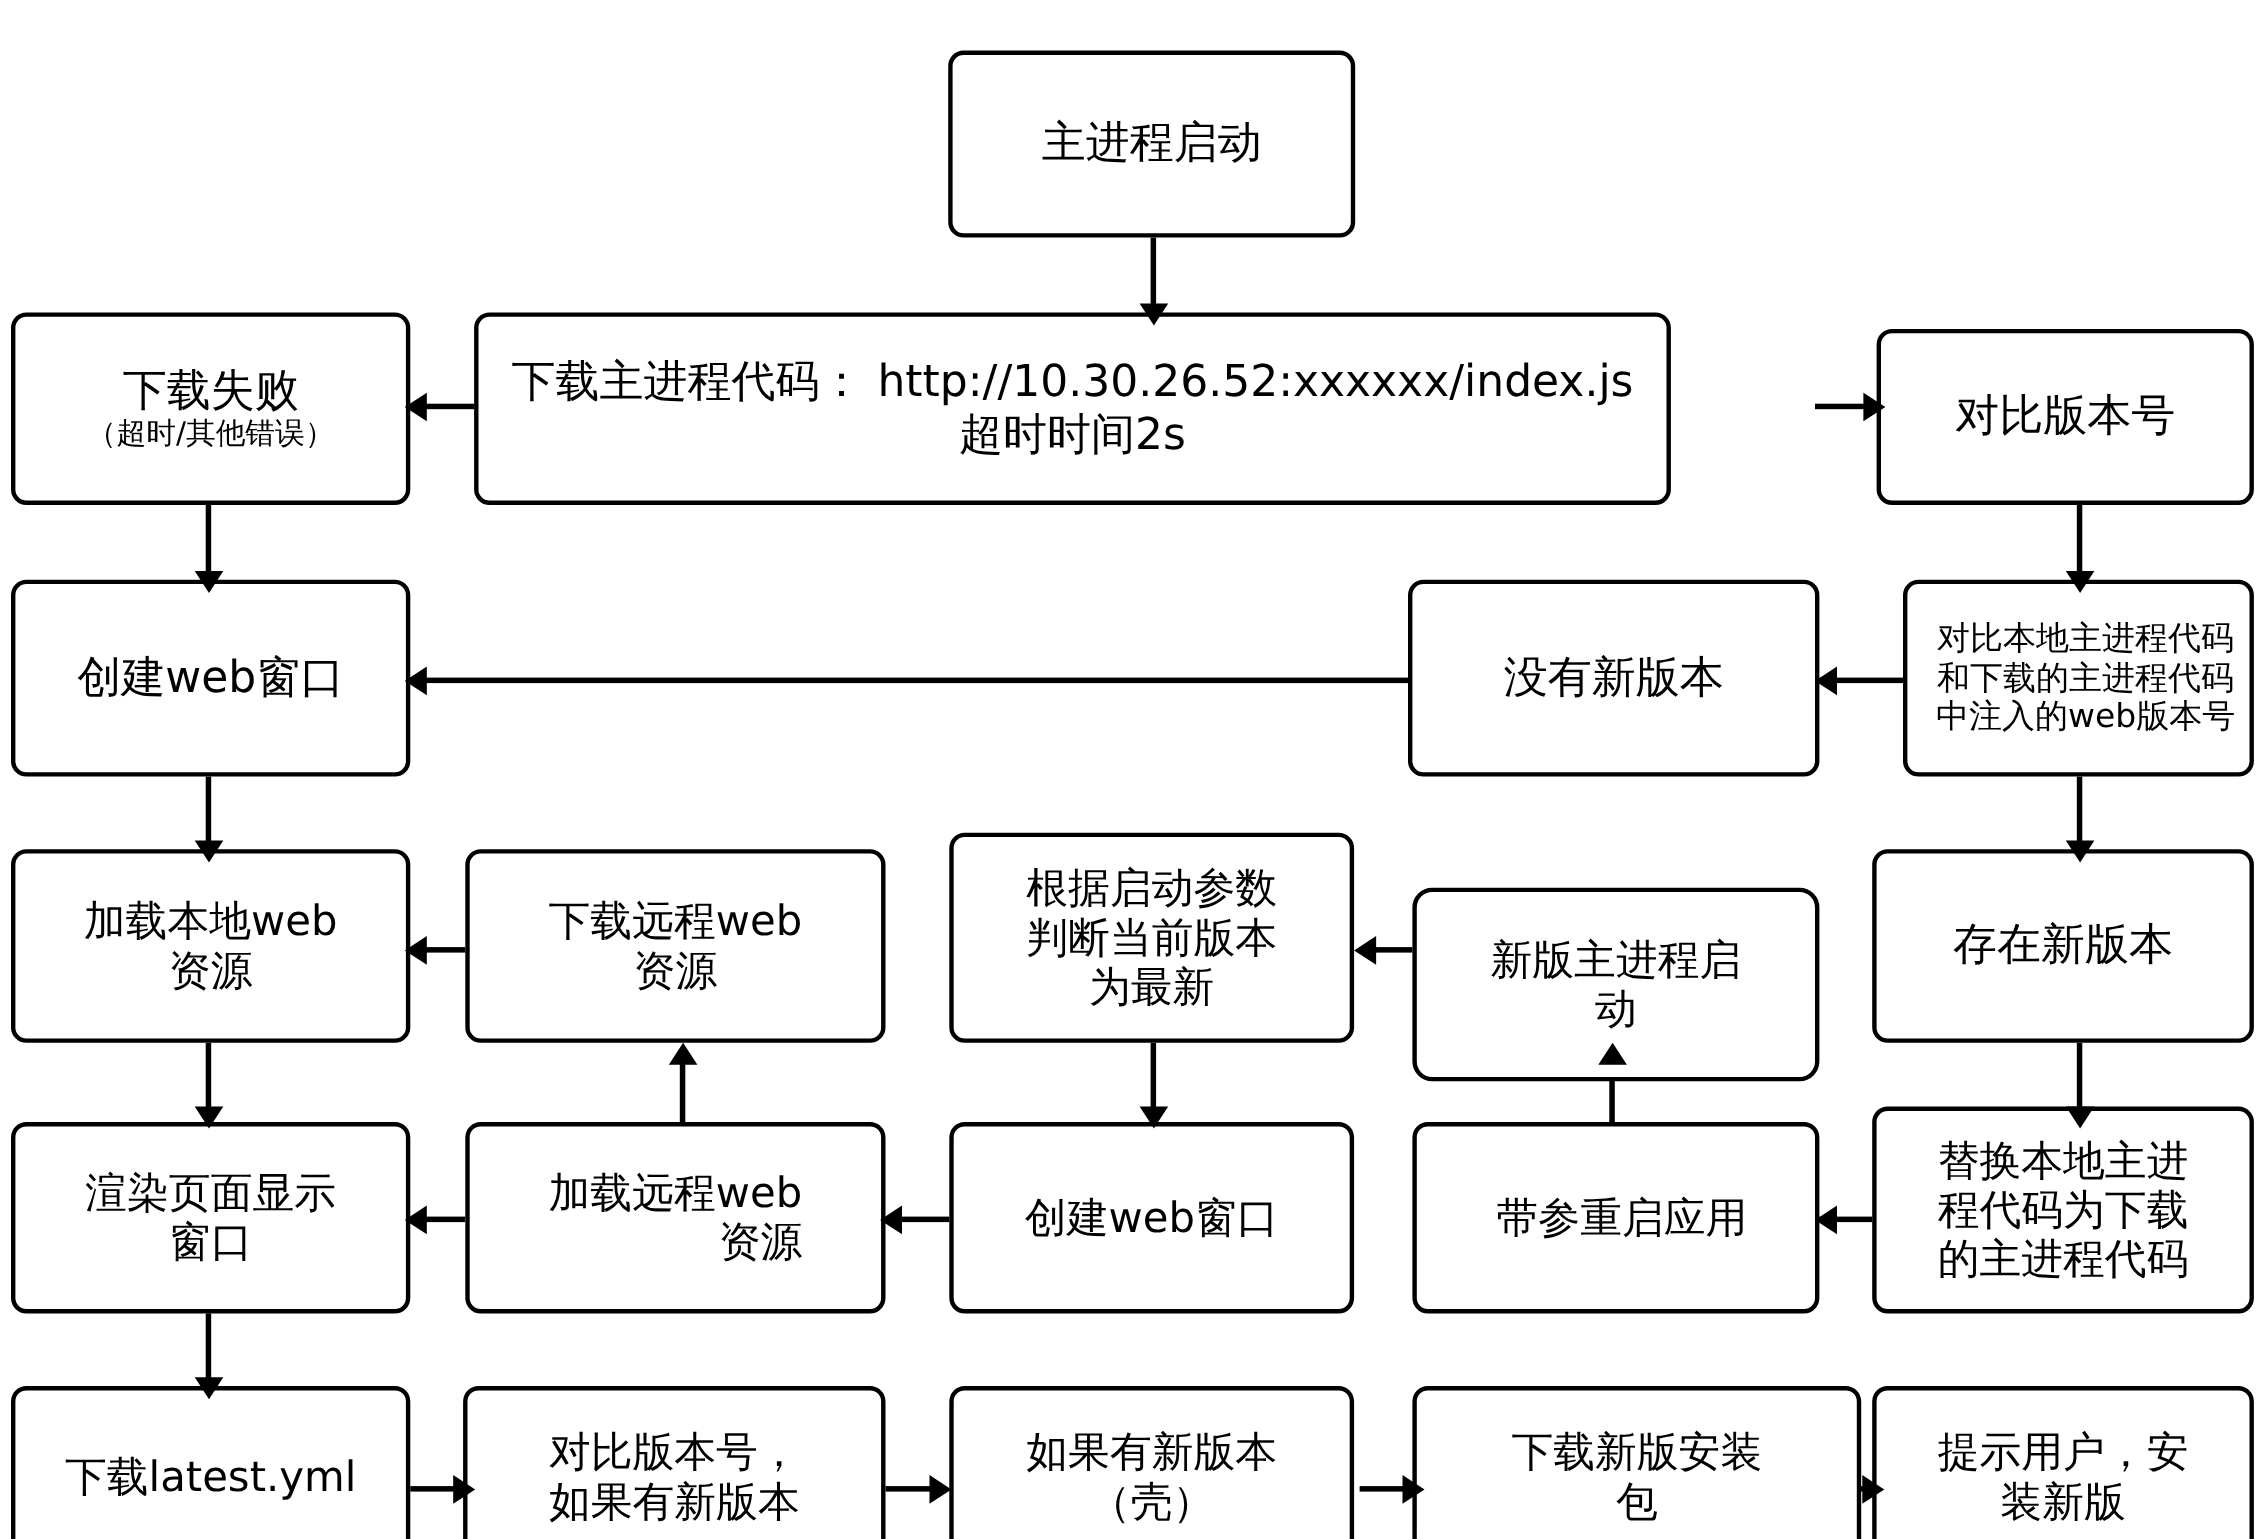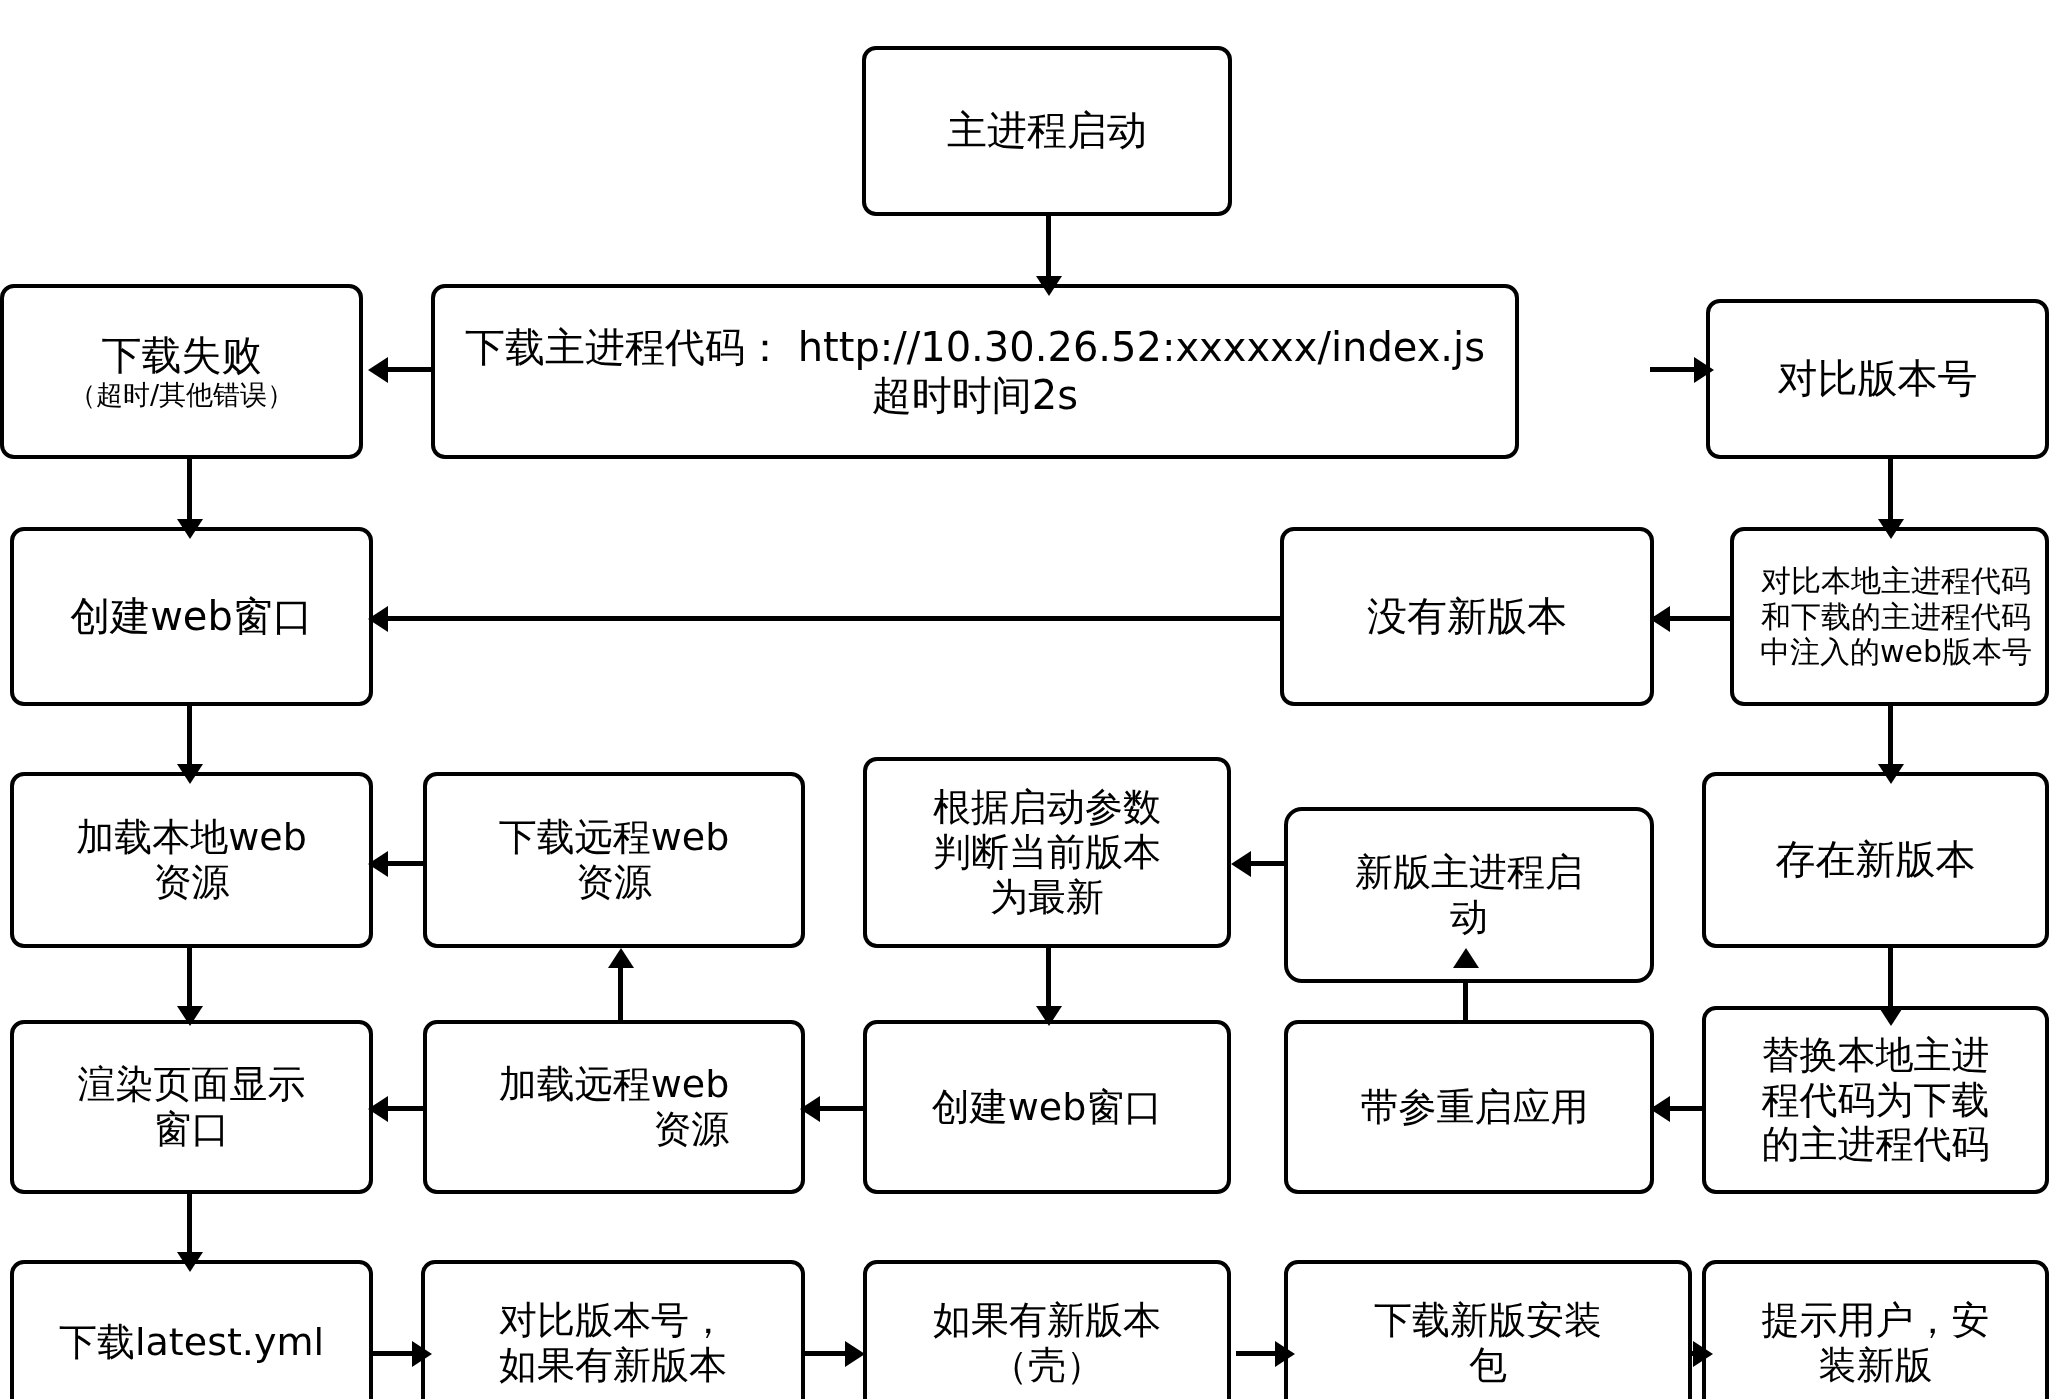--- a/index.html
+++ b/index.html
@@ -150,21 +150,21 @@
   <div class="arrow a-right" style="left:1275px; top:1305px;"></div>
 
   <div class="edge h" style="left:1654px; top:1315px; width:48px;"></div>
   <div class="arrow a-right" style="left:1693px; top:1305px;"></div>
 
   <div class="node f40" style="left:862px; top:10px; width:370px; height:170px;">主进程启动</div>
 
   <div class="node f40" style="left:431px; top:248px; width:1088px; height:175px;">下载主进程代码： http://10.30.26.52:xxxxxx/index.js
 超时时间2s</div>
 
-  <div class="node" style="left:0; top:248px; width:363px; height:175px; flex-direction:column;">
+  <div class="node" style="left:10px; top:248px; width:363px; height:175px; flex-direction:column;">
     <span class="f40">下载失败</span>
     <span class="sub">（超时/其他错误）</span>
   </div>
 
   <div class="node f40" style="left:1706px; top:263px; width:343px; height:160px;">对比版本号</div>
 
   <div class="node f40" style="left:10px; top:491px; width:363px; height:179px;">创建web窗口</div>
 
   <div class="node f40" style="left:1280px; top:491px; width:374px; height:179px;">没有新版本</div>
 

